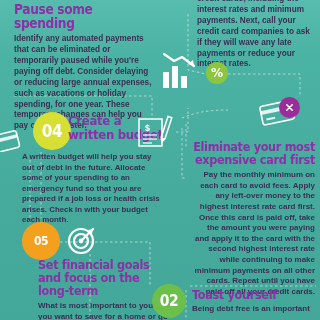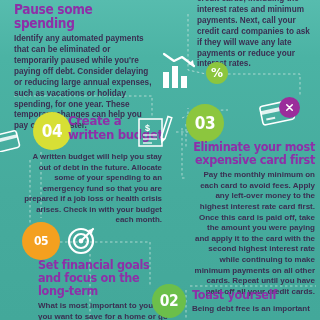--- a/index.html
+++ b/index.html
@@ -62,21 +62,21 @@
   #step-02 .body-copy { font-size: 8.2px; }
 
   
   #step-02-cont { left: 197px; top: -6px; width: 116px; }
   #step-02-cont .body-copy { font-size: 8.2px; }
 
   
   #step-04 { left: 22px; top: 112px; width: 140px; }
   #step-04-head { position: absolute; left: 60px; top: 114px; width: 100px; padding-left: 8px; }
   #step-04-head .headline { font-size: 13px; }
-  #step-04 .body-copy { font-size: 7.9px; text-align: right; }
+  #step-04 .body-copy { font-size: 7.9px; }
 
   
   #step-03 { left: 192px; top: 140px; width: 123px; text-align: right; }
   #step-03 .headline { font-size: 12.5px; margin-bottom: 4px; }
   #step-03 .body-copy { font-size: 8px; }
 
   
   #step-05 { left: 38px; top: 258px; width: 135px; }
   #step-05 .headline { font-size: 12.5px; margin-bottom: 4px; }
   #step-05 .body-copy { font-size: 8px; }
@@ -179,23 +179,20 @@
     </svg>
   </div>
 
   <svg class="icon-outline" id="icon-card-left" viewBox="0 0 28 24">
     <g transform="rotate(-14 14 12)">
       <rect x="-8" y="4" width="30" height="17" rx="2.5" fill="none" stroke="#ffffff" stroke-width="1.6"></rect>
       <rect x="-8" y="8" width="30" height="3.5" fill="#ffffff" opacity=".85"></rect>
     </g>
   </svg>
 
-  <div class="badge" id="badge-03">
-    <span>03</span>
-  </div>
   <div class="block" id="step-03">
     <div class="headline">Eliminate your most expensive card first</div>
     <div class="body-copy">Pay the monthly minimum on each card to avoid fees. Apply any left-over money to the highest interest rate card first. Once this card is paid off, take the amount you were paying and apply it to the card with the second highest interest rate while continuing to make minimum payments on all other cards. Repeat until you have paid off all your credit cards.</div>
   </div>
 
   <div class="badge" id="badge-04">
     <span>04</span>
   </div>
   <div class="block" id="step-04-head">
     <div class="headline">Create a written budget</div>

